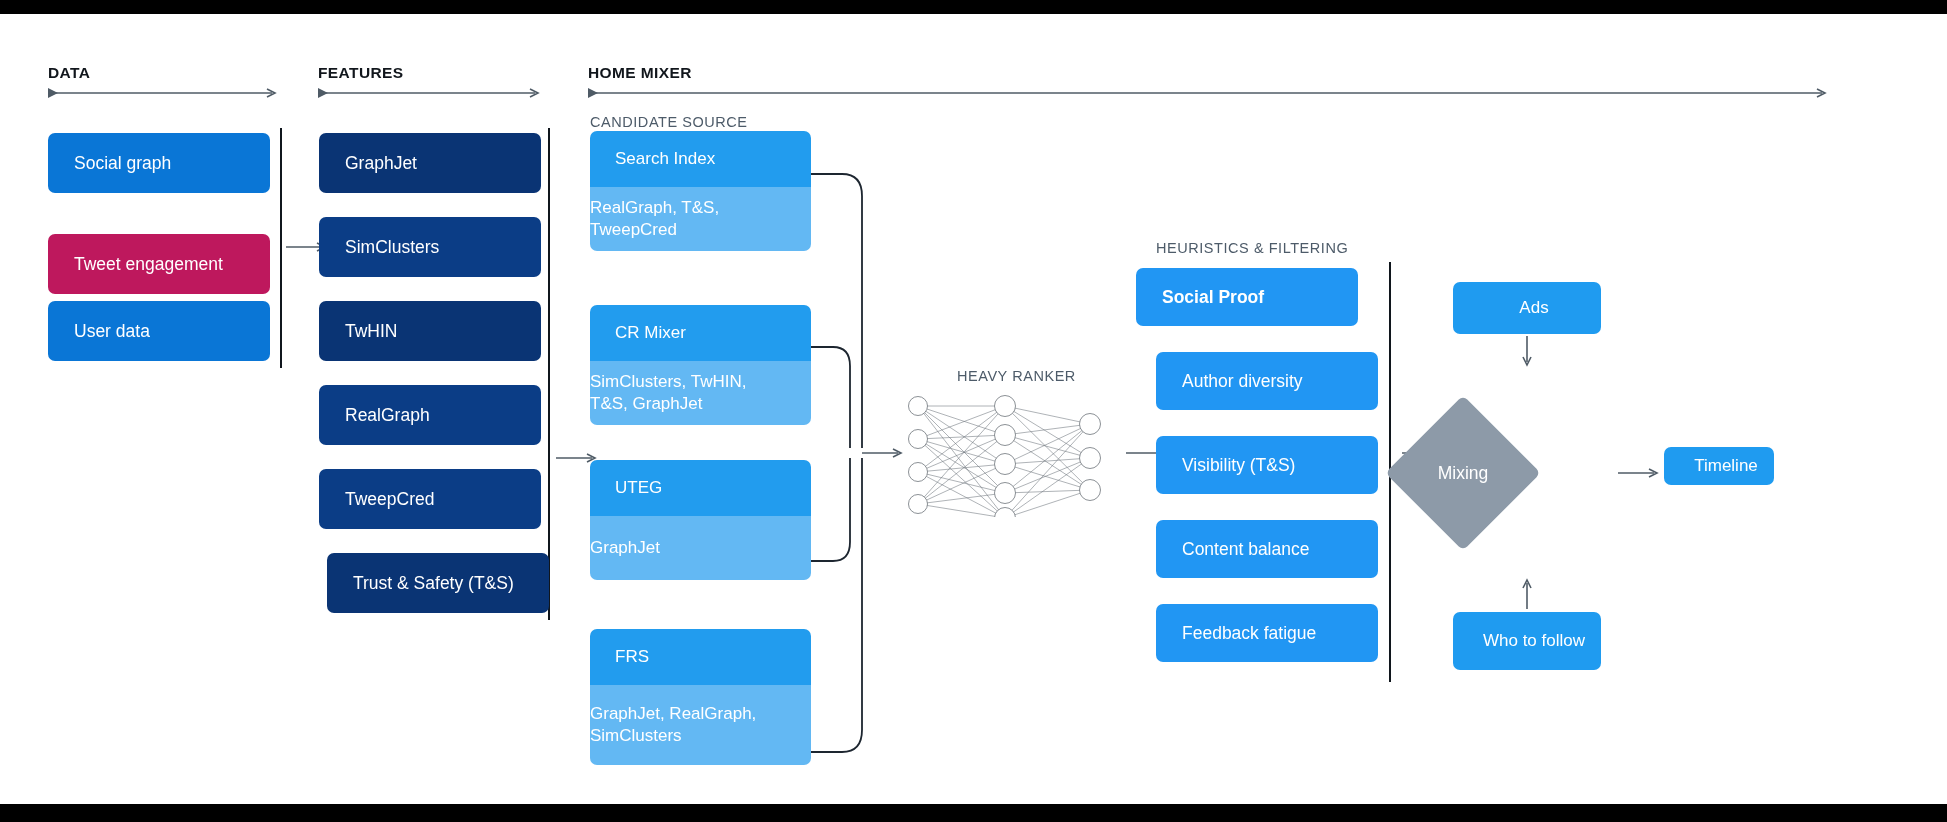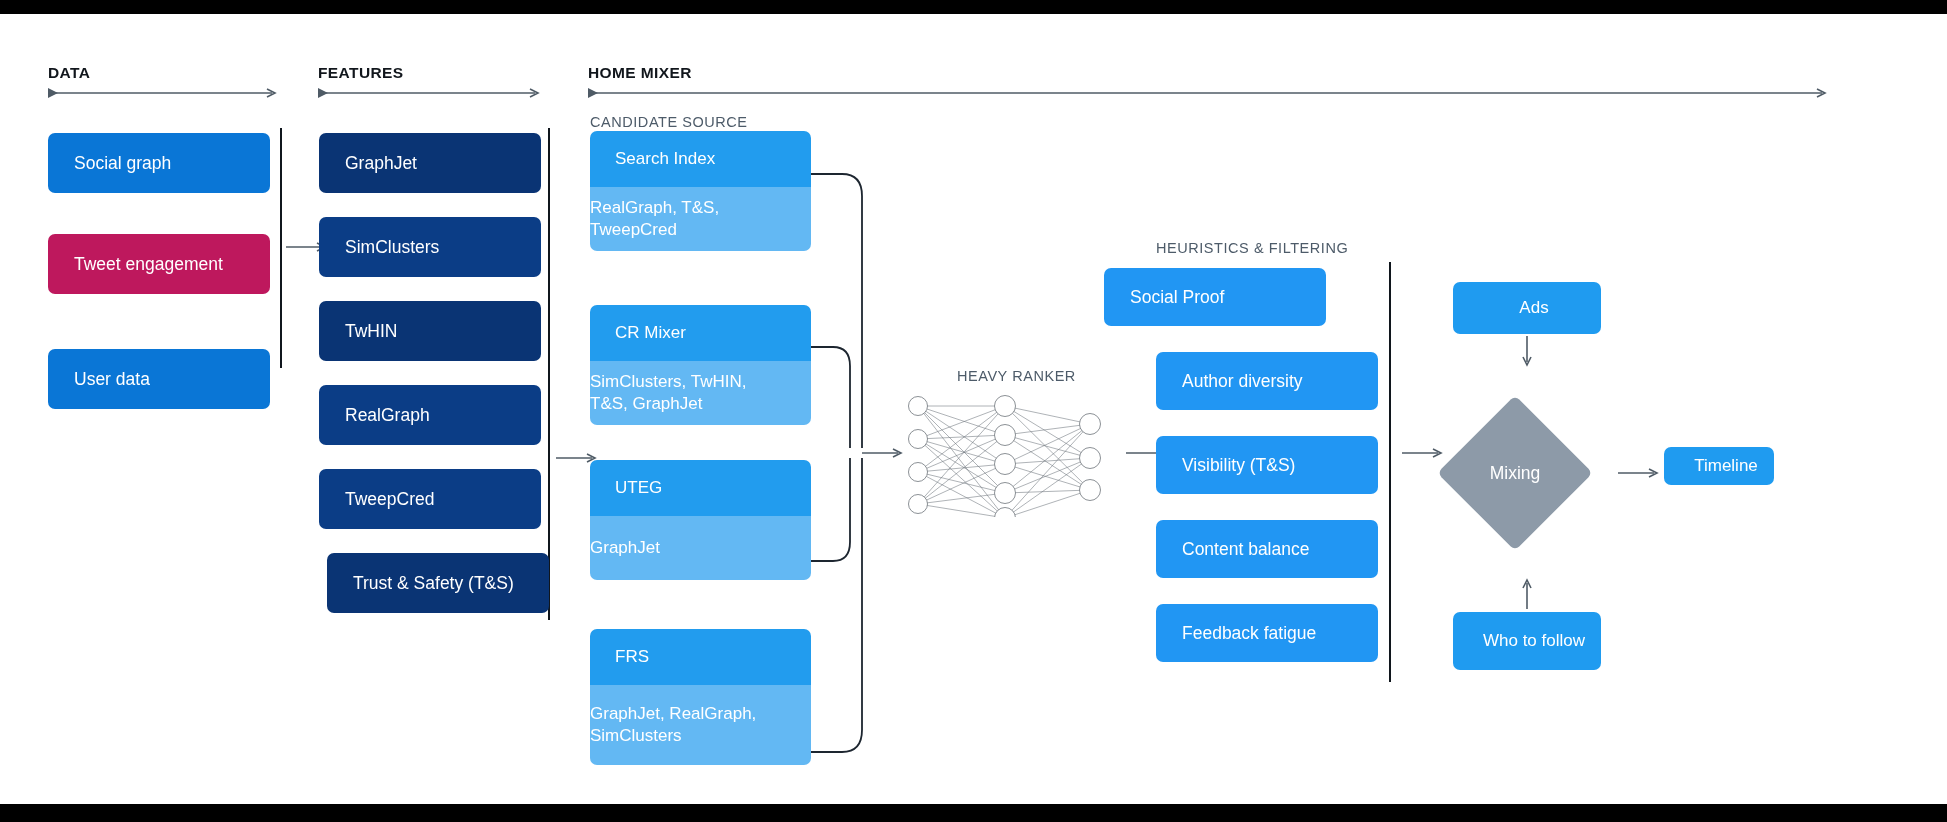--- a/index.html
+++ b/index.html
@@ -128,21 +128,21 @@
     <div class="vdiv" style="left:280px;top:114px;height:240px;"></div>
     <div class="vdiv" style="left:548px;top:114px;height:492px;"></div>
     <div class="vdiv" style="left:1389px;top:248px;height:420px;"></div>
 
     <div class="card" style="left:48px;top:119px;width:222px;height:60px;background:#0a76d6;">
       <span>Social graph</span>
     </div>
     <div class="card" style="left:48px;top:220px;width:222px;height:60px;background:#be185d;">
       <span>Tweet engagement</span>
     </div>
-    <div class="card" style="left:48px;top:287px;width:222px;height:60px;background:#0a76d6;margin-top:48px;">
+    <div class="card" style="left:48px;top:287px;width:222px;height:60px;background:#0a76d6;">
       <span>User data</span>
     </div>
 
     <div class="axis" style="left:286px;top:227px;width:42px;">
       <svg width="42" height="12" viewBox="0 0 42 12">
         <line x1="0" y1="6" x2="36" y2="6" stroke="#4f5b66" stroke-width="1.6"></line>
         <path d="M31 2 L39 6 L31 10" fill="none" stroke="#4f5b66" stroke-width="1.6"></path>
       </svg>
     </div>
 
@@ -266,21 +266,21 @@
       </svg>
     </div>
 
     <div class="axis" style="left:1126px;top:433px;width:42px;">
       <svg width="42" height="12" viewBox="0 0 42 12">
         <line x1="0" y1="6" x2="36" y2="6" stroke="#4f5b66" stroke-width="1.6"></line>
         <path d="M31 2 L39 6 L31 10" fill="none" stroke="#4f5b66" stroke-width="1.6"></path>
       </svg>
     </div>
 
-    <div class="card" style="left:1104px;top:254px;width:222px;height:58px;background:#2196f3;">
+    <div class="card" style="left:1136px;top:254px;width:222px;height:58px;background:#2196f3;font-weight:bold;">
       <span>Social Proof</span>
     </div>
     <div class="card" style="left:1156px;top:338px;width:222px;height:58px;background:#2196f3;">
       <span>Author diversity</span>
     </div>
     <div class="card" style="left:1156px;top:422px;width:222px;height:58px;background:#2196f3;">
       <span>Visibility (T&amp;S)</span>
     </div>
     <div class="card" style="left:1156px;top:506px;width:222px;height:58px;background:#2196f3;">
       <span>Content balance</span>
@@ -307,21 +307,21 @@
         <path d="M1523 343 L1527 351 L1531 343" fill="none" stroke="#4f5b66" stroke-width="1.6"></path>
 
         <line x1="1527" y1="595" x2="1527" y2="569" stroke="#4f5b66" stroke-width="1.6"></line>
         <path d="M1523 574 L1527 566 L1531 574" fill="none" stroke="#4f5b66" stroke-width="1.6"></path>
 
         <line x1="1618" y1="459" x2="1654" y2="459" stroke="#4f5b66" stroke-width="1.6"></line>
         <path d="M1649 455 L1657 459 L1649 463" fill="none" stroke="#4f5b66" stroke-width="1.6"></path>
       </svg>
     </div>
 
-    <div class="diamond" style="left:1460px;top:404px;width:110px;height:110px;">
+    <div class="diamond" style="left:1408px;top:404px;width:110px;height:110px;">
       <div class="shape"></div>
       <span class="lbl">Mixing</span>
     </div>
 
     <div class="card center" style="left:1453px;top:598px;width:148px;height:58px;background:#1f9bf0;font-size:17px;">
       <span>Who to follow</span>
     </div>
 
     <div class="card center" style="left:1664px;top:433px;width:110px;height:38px;background:#1f9bf0;font-size:17px;">
       <span>Timeline</span>

